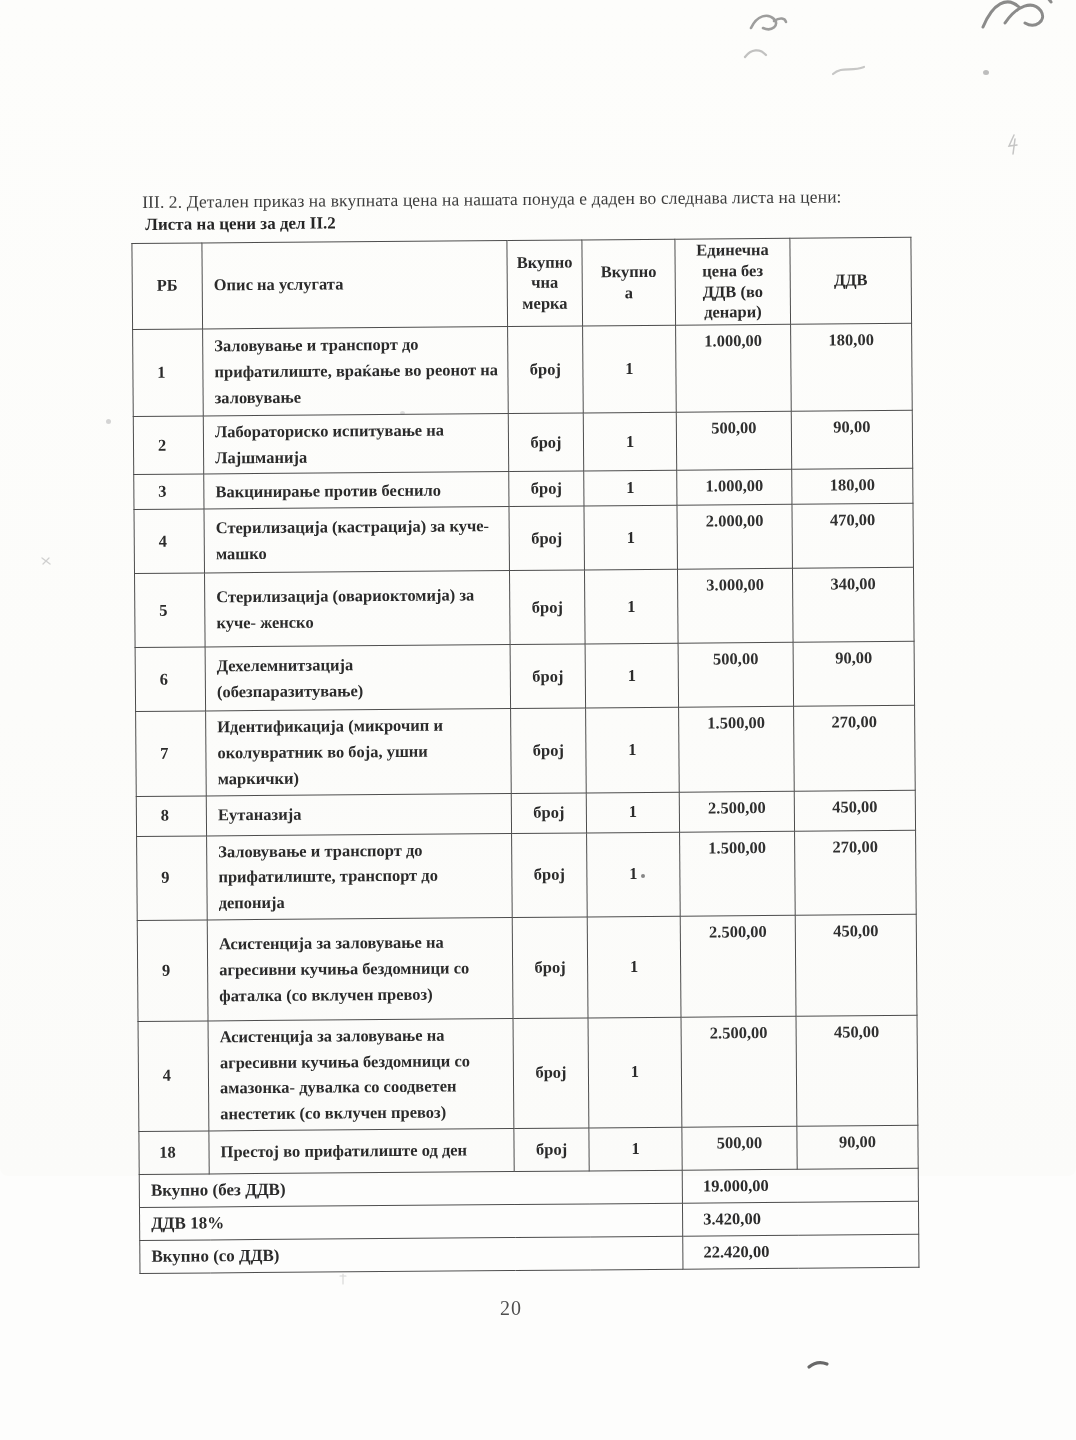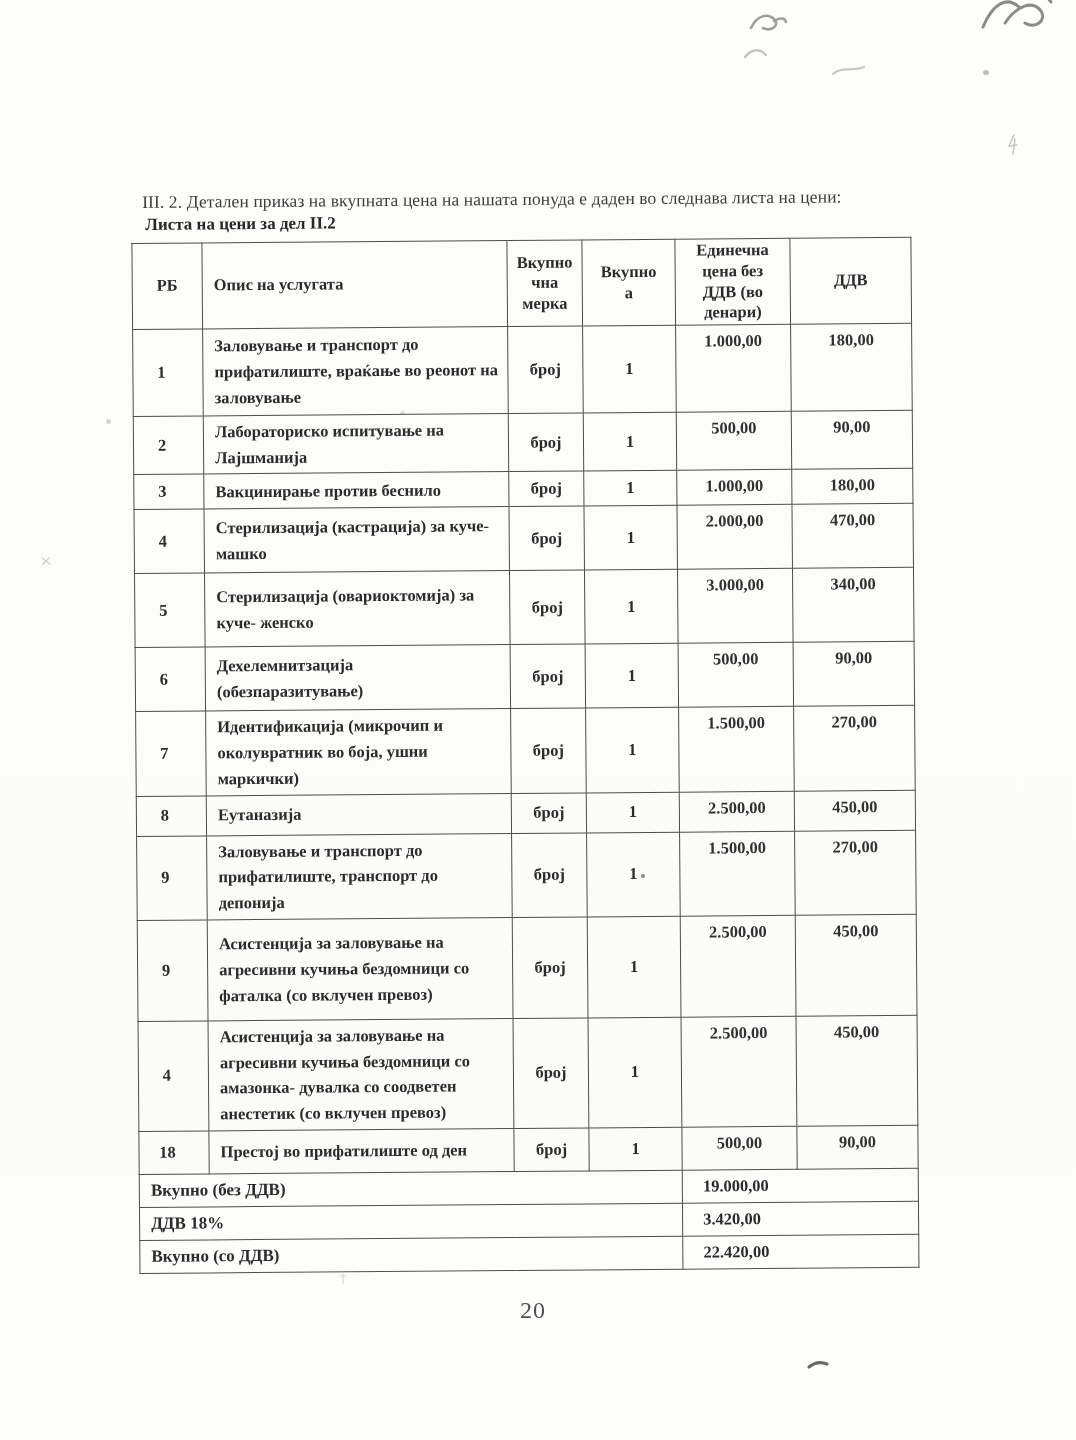--- a/index.html
+++ b/index.html
@@ -128,24 +128,23 @@
     font-weight: bold;
     font-size: 16.5px;
     text-align: left;
     vertical-align: middle;
     padding-left: 20px;
   }
   .pagenum {
     position: absolute;
     left: 500px;
     top: 1297px;
-    font-size: 24px;
+    font-size: 20px;
     color: #4f4f4f;
     letter-spacing: 1px;
-    margin-left: 20px;
   }
   
   .art { position: absolute; filter: blur(0.6px); pointer-events: none; }
   .dot {
     position: absolute;
     border-radius: 50%;
     pointer-events: none;
     filter: blur(0.4px);
   }
 </style>

